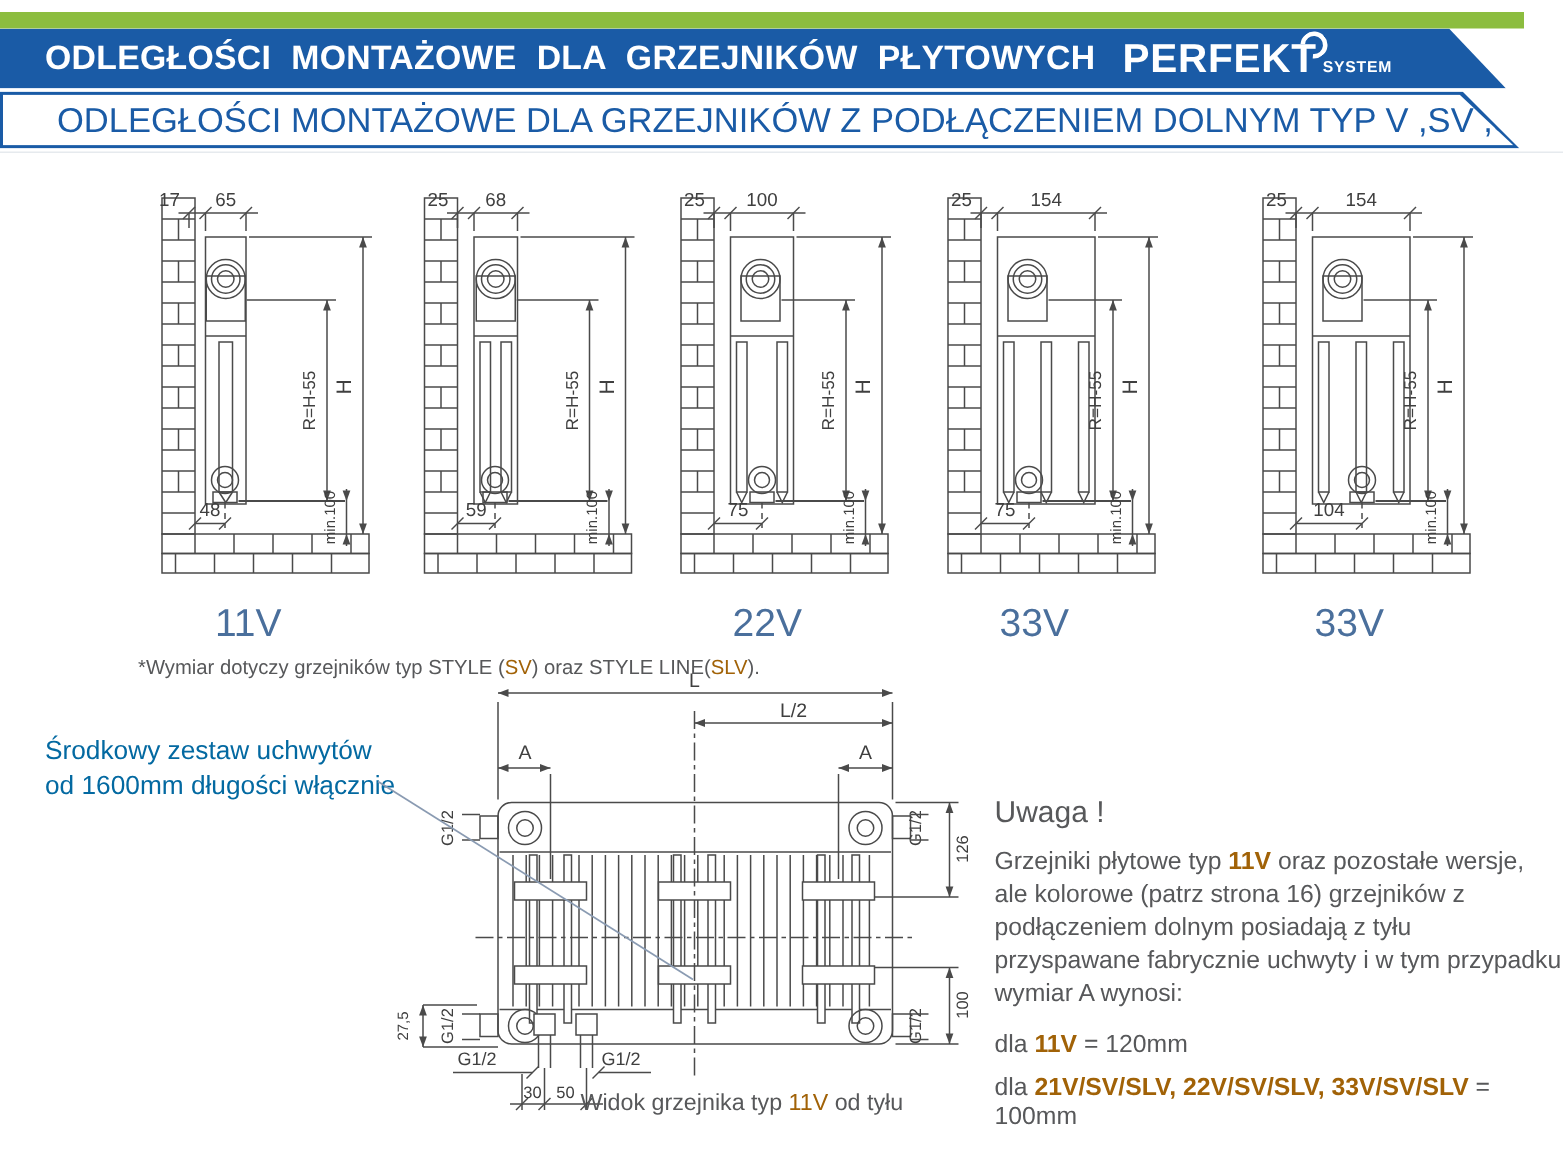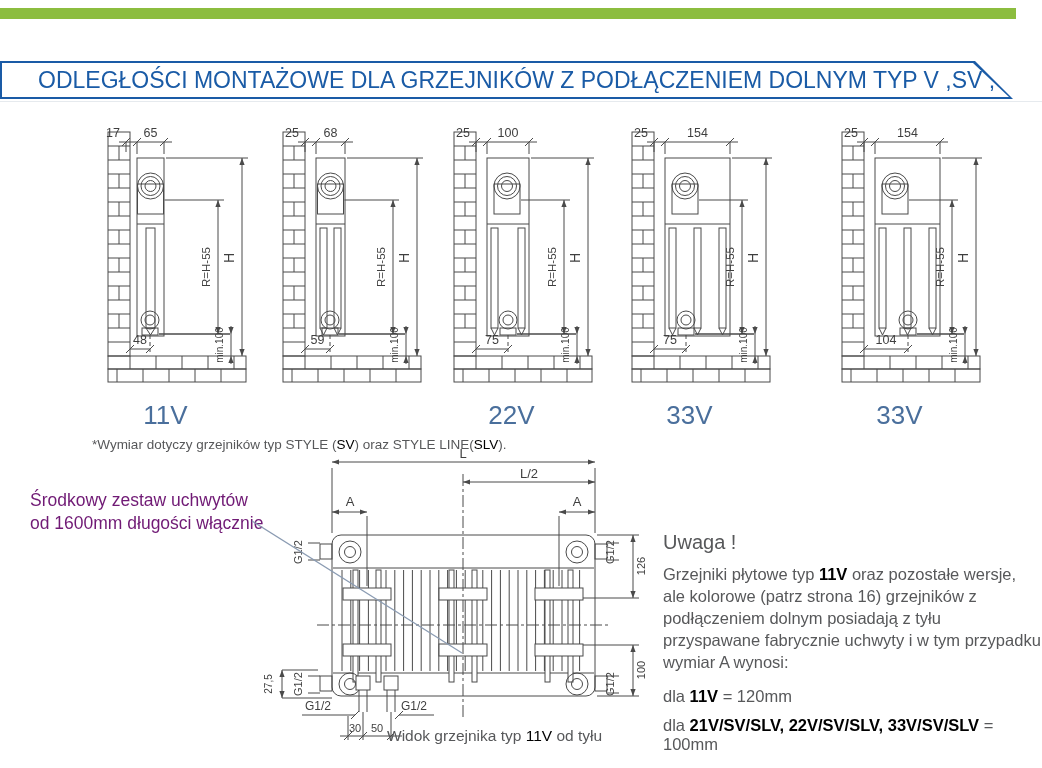--- a/index.html
+++ b/index.html
@@ -19,39 +19,47 @@
            clip-path:polygon(0 0,975px 0,1013px 100%,0 100%);}
   .banner2-inner{position:absolute;inset:2px;background:#fff;
            clip-path:polygon(0 0,971px 0,1007px 100%,0 100%);
            display:flex;align-items:center;padding-left:36px;box-sizing:border-box;
            color:#1a5ba6;font-size:23px;font-weight:500;white-space:nowrap;}
   .hairline{position:absolute;left:0;top:101px;width:1042px;height:1px;background:#e6eaee;}
   .fig{position:absolute;top:106px;width:175px;}
   .fig svg{display:block;}
   .figcap{text-align:center;font-size:26px;color:#4a6f9c;margin-top:2px;font-weight:400;}
   .footnote{position:absolute;left:92px;top:437px;font-size:13.5px;color:#57585a;}
-  .accent{color:#000000;text-align:center;}
+  .accent{color:#a16207;text-align:center;}
   .bold{font-weight:700;}
-  .leftnote{position:absolute;left:30px;top:489px;font-size:17.5px;color:#701a75;line-height:1.32;}
+  .leftnote{position:absolute;left:30px;top:489px;font-size:17.5px;color:#0369a1;line-height:1.32;}
   .rearsvg{position:absolute;left:262px;top:448px;}
   .leader{position:absolute;left:248px;top:516px;pointer-events:none;}
   .rearcap{position:absolute;left:387px;top:727px;font-size:15.5px;color:#57585a;}
   .notice{position:absolute;left:663px;top:531px;width:378px;color:#57585a;}
   .notice-title{font-size:20px;margin-bottom:10px;}
   .notice-body{font-size:16.5px;line-height:1.33;margin-bottom:13px;}
   .notice-rule{font-size:16.5px;margin-bottom:10px;}
   svg text{font-family:"Liberation Sans",sans-serif;}
 </style>
 </head>
 <body>
 
 <div class="page">
 
   <div class="green-strip"></div>
 
+  <div class="banner1">
+    <span class="b1text">ODLEGŁOŚCI MONTAŻOWE DLA GRZEJNIKÓW PŁYTOWYCH</span>
+    <span class="logo">
+      <span class="logoname">PERFEKT</span>
+      <span class="ring"></span>
+      <span class="logosub">SYSTEM</span>
+    </span>
+  </div>
 
   <div class="banner2">
     <div class="banner2-inner">ODLEGŁOŚCI MONTAŻOWE DLA GRZEJNIKÓW Z PODŁĄCZENIEM DOLNYM TYP V ,SV ,SLV</div>
   </div>
 
   <div class="hairline"></div>
 
   <figure class="fig" style="left:78px;margin:0">
     <svg id="diag0" width="175" height="292" viewBox="0 0 175 292">
         <rect x="30" y="26" width="22" height="224" fill="none" stroke="#4a4a4a" stroke-width="1" rx="0"></rect>

